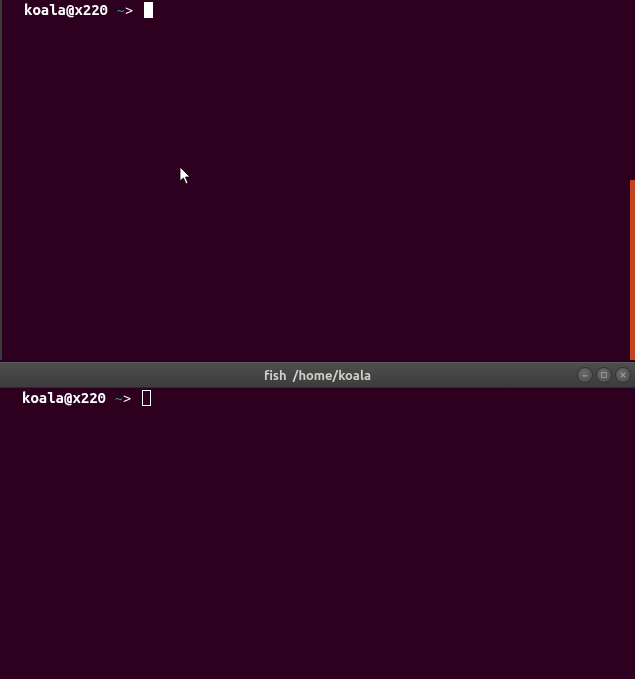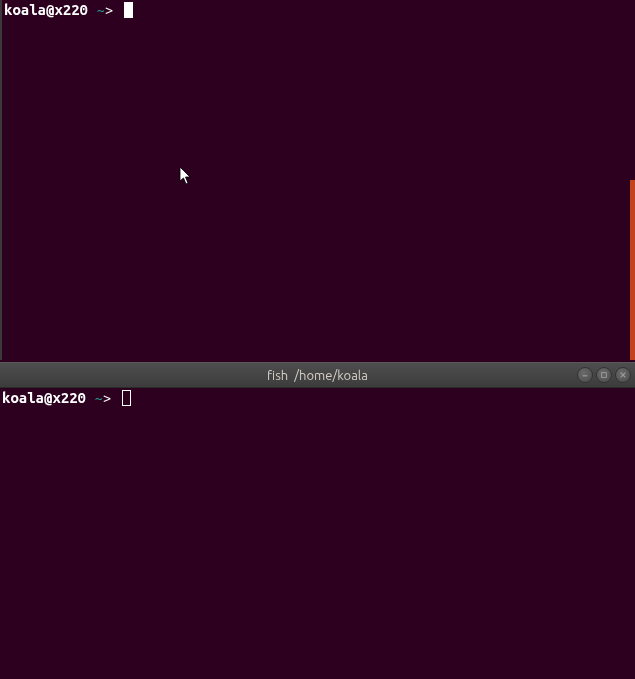--- a/index.html
+++ b/index.html
@@ -14,20 +14,21 @@
       font-family: 'Ubuntu Mono', 'DejaVu Sans Mono', monospace;
       font-size: 15px;
       overflow: hidden;
       position: relative;
     }
     .pane {
       position: absolute;
       left: 0;
       width: 100%;
       background: #2c001e;
+      padding-left: 20px;
     }
     .pane-top {
       top: 0;
       height: 360px;
       border-left: 2px solid #3a3a3a;
     }
     .pane-bottom {
       top: 388px;
       height: 291px;
     }
@@ -70,21 +71,21 @@
       left: 0;
       width: 100%;
       height: 26px;
       background: linear-gradient(to bottom, #4e4e4e, #3c3c3c);
       display: flex;
       align-items: center;
       justify-content: center;
       color: #d4cfc9;
       font-family: 'Ubuntu', sans-serif;
       font-size: 13px;
-      font-weight: normal;
+      font-weight: bold;
       border-top: 1px solid #5a5a5a;
       border-bottom: 1px solid #2a2a2a;
     }
     .titlebar-title {
       position: absolute;
       left: 50%;
       transform: translateX(-50%);
       white-space: pre;
     }
     .window-controls {

